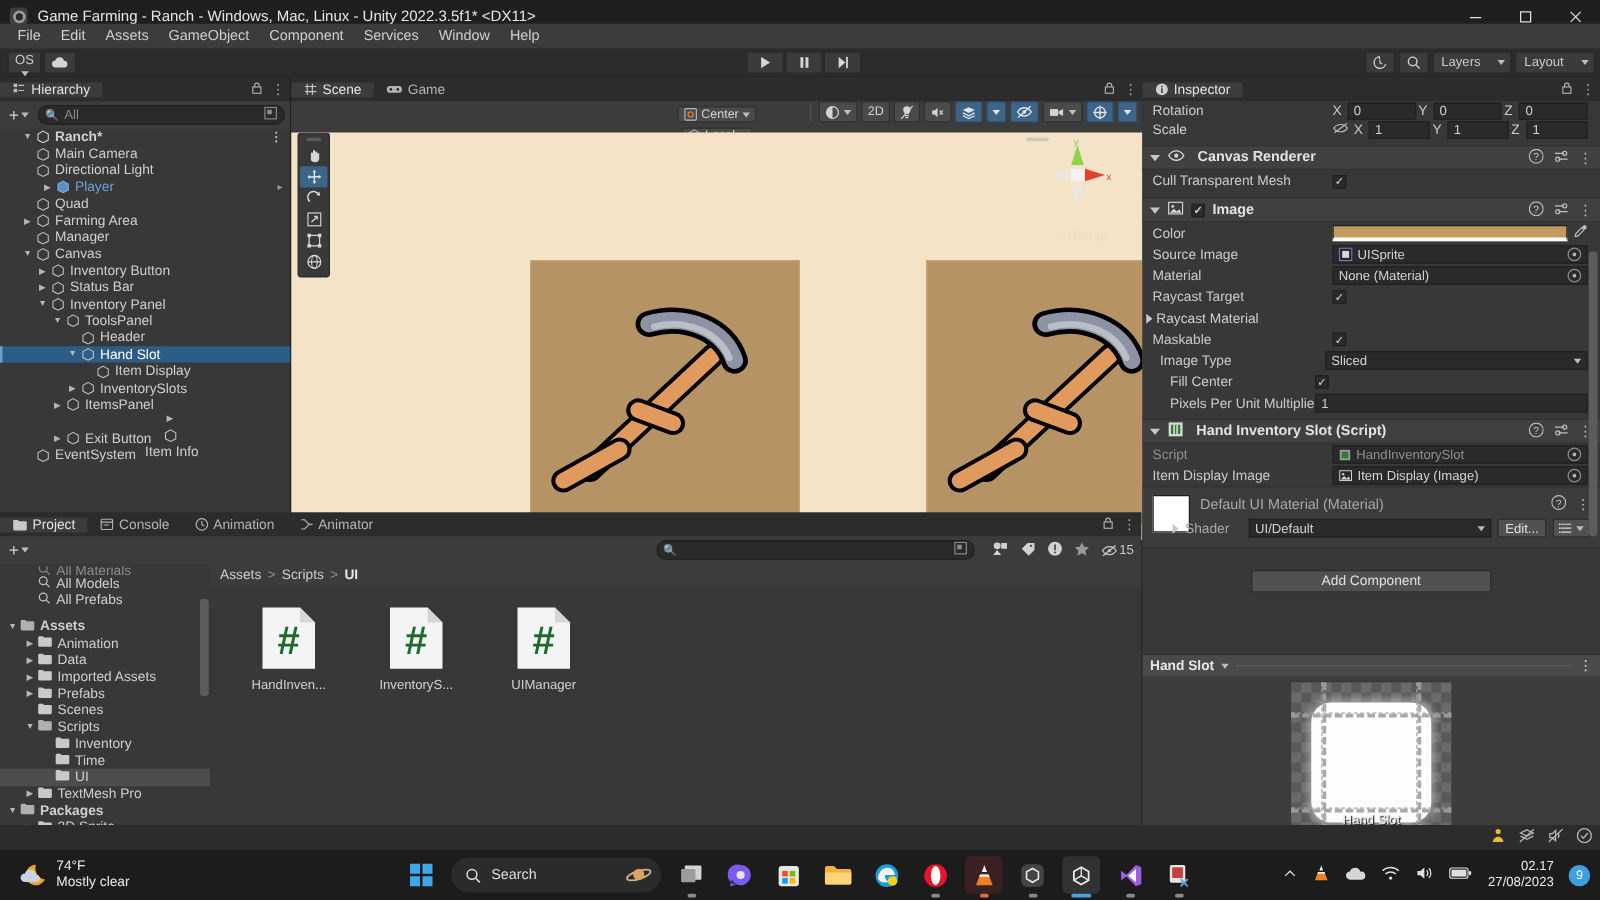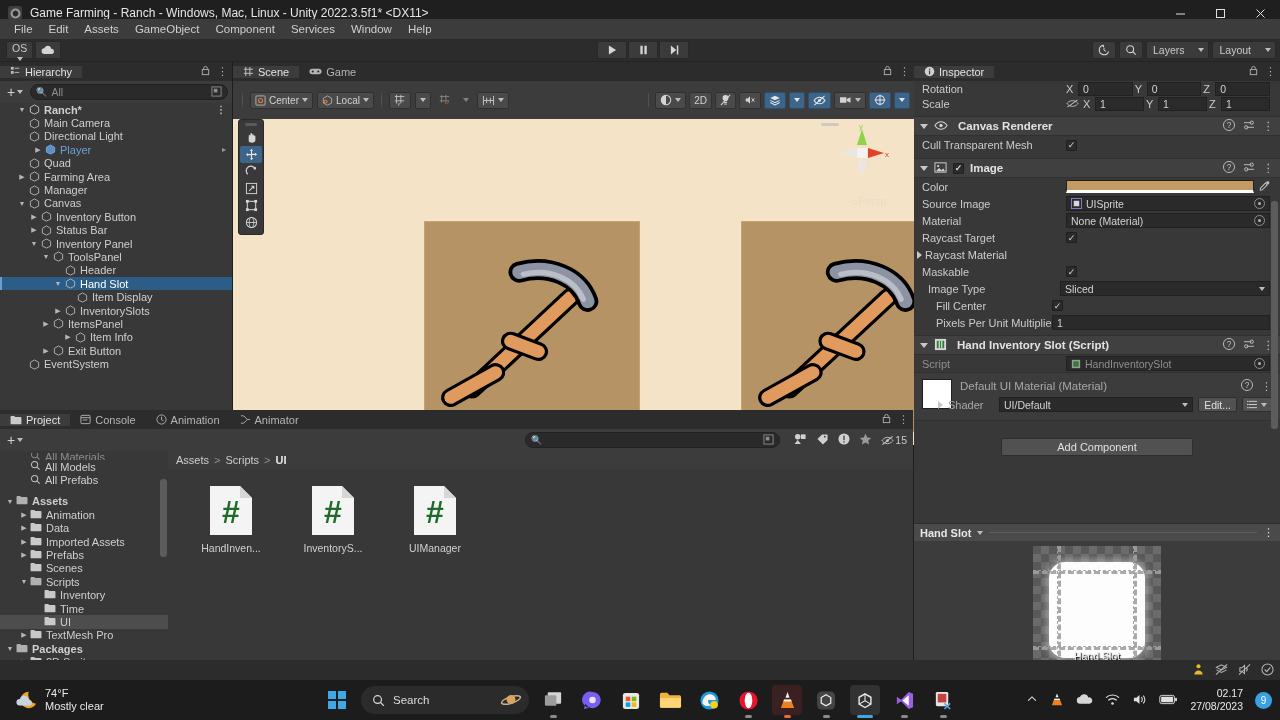--- a/index.html
+++ b/index.html
@@ -95,21 +95,21 @@
   .hrow.selected { background: #2c5d87; color: #fff; }
   .hrow .arrow { width: 12px; text-align: center; font-size: 7px; color: #b5b5b5; flex: 0 0 12px; }
   .hrow .go-icon { width: 13px; display: inline-flex; justify-content: center; flex: 0 0 13px; }
   .hrow.prefab { color: #6f9fd8; }
   .hrow .chev-right { margin-left: auto; padding-right: 6px; font-size: 8px; color: #9a9a9a; }
   .hrow .dots { margin-left: auto; padding-right: 6px; color: #b5b5b5; letter-spacing: 0px; font-size: 10px;}
   .hrow.sel-bar { box-shadow: inset 2px 0 0 #6a9fd4; }
 
   
   #scene { left: 233px; top: 62px; width: 681px; height: 348px; background: #383838; }
-  .scene-toolbar { height: 38px; background: #3c3c3c; display: flex; align-items: center; padding: 0 6px; gap: 4px; position: relative; }
+  .scene-toolbar { height: 25px; background: #3c3c3c; display: flex; align-items: center; padding: 0 6px; gap: 4px; position: relative; flex-direction: column; }
   .sbtn {
     height: 17px; background: #4a4a4a; border: 1px solid #303030; border-radius: 2px;
     padding: 0 4px; display: flex; align-items: center; gap: 3px; font-size: 10px; color: #d2d2d2;
   }
   .sbtn.blue { background: #3d6489; border-color: #2f4c68; }
   .sbtn.plain { background: transparent; border: none; }
   .sep { width: 1px; height: 14px; background: #515151; margin: 0 3px; }
   .scene-viewport { position: relative; height: 326px; background: #f5e3c8; overflow: hidden; }
   .tools-column {
     position: absolute; left: 5px; top: 0px; width: 26px;
@@ -499,21 +499,21 @@
           </div>
           <div class="hrow" style="padding-left: 40px;">
             <span class="arrow">▶</span>
             <span class="go-icon">
               <svg width="11" height="11" viewBox="0 0 12 12">
                 <path d="M6 1l4.5 2.6v5.2L6 11 1.5 8.8V3.6z" fill="none" stroke="#c2c2c2" stroke-width=".9"></path>
               </svg>
             </span>
             <span style="margin-left:3px;">ItemsPanel</span>
           </div>
-          <div class="hrow" style="padding-left: 62px;">
+          <div class="hrow" style="padding-left: 40px; flex-direction: column;">
             <span class="arrow">▶</span>
             <span class="go-icon">
               <svg width="11" height="11" viewBox="0 0 12 12">
                 <path d="M6 1l4.5 2.6v5.2L6 11 1.5 8.8V3.6z" fill="none" stroke="#c2c2c2" stroke-width=".9"></path>
               </svg>
             </span>
             <span style="margin-left:3px;">Item Info</span>
           </div>
           <div class="hrow" style="padding-left: 40px;">
             <span class="arrow">▶</span>
@@ -1243,20 +1243,32 @@
         <span class="plabel" style="color:#8f8f8f;">Script</span>
         <span class="obj-field" style="color:#8f8f8f;">
           <svg width="10" height="10" viewBox="0 0 12 12">
               <rect x="1" y="1" width="10" height="10" fill="#9a9a9a"></rect>
               <rect x="2.8" y="2.8" width="6.4" height="6.4" fill="#2f7d32"></rect>
             </svg>
           <span>HandInventorySlot</span>
           <span class="circle-sel"></span>
         </span>
       </div>
+      <div class="prow" style="height:17px;">
+        <span class="plabel">Item Display Image</span>
+        <span class="obj-field">
+          <svg width="11" height="11" viewBox="0 0 14 14">
+              <rect x="1" y="2" width="12" height="10" fill="none" stroke="#d4d4d4"></rect>
+              <circle cx="4.5" cy="5.5" r="1.2" fill="#d4d4d4"></circle>
+              <path d="M2 11l3.5-3.5 2.5 2.5 2-2 2 3z" fill="#d4d4d4"></path>
+            </svg>
+          <span>Item Display (Image)</span>
+          <span class="circle-sel"></span>
+        </span>
+      </div>
 
       <div class="mat-block">
         <div class="mat-swatch"></div>
         <div style="flex:1;">
           <div style="display:flex;align-items:center;gap:6px;">
             <span style="color:#a8a8a8;font-size:11.5px;">Default UI Material (Material)</span>
             <span style="margin-left:auto;display:flex;gap:8px;align-items:center;">
               <span>
                 <svg width="12" height="12" viewBox="0 0 13 13">
                     <circle cx="6.5" cy="6.5" r="6" fill="none" stroke="#c0c0c0"></circle>

